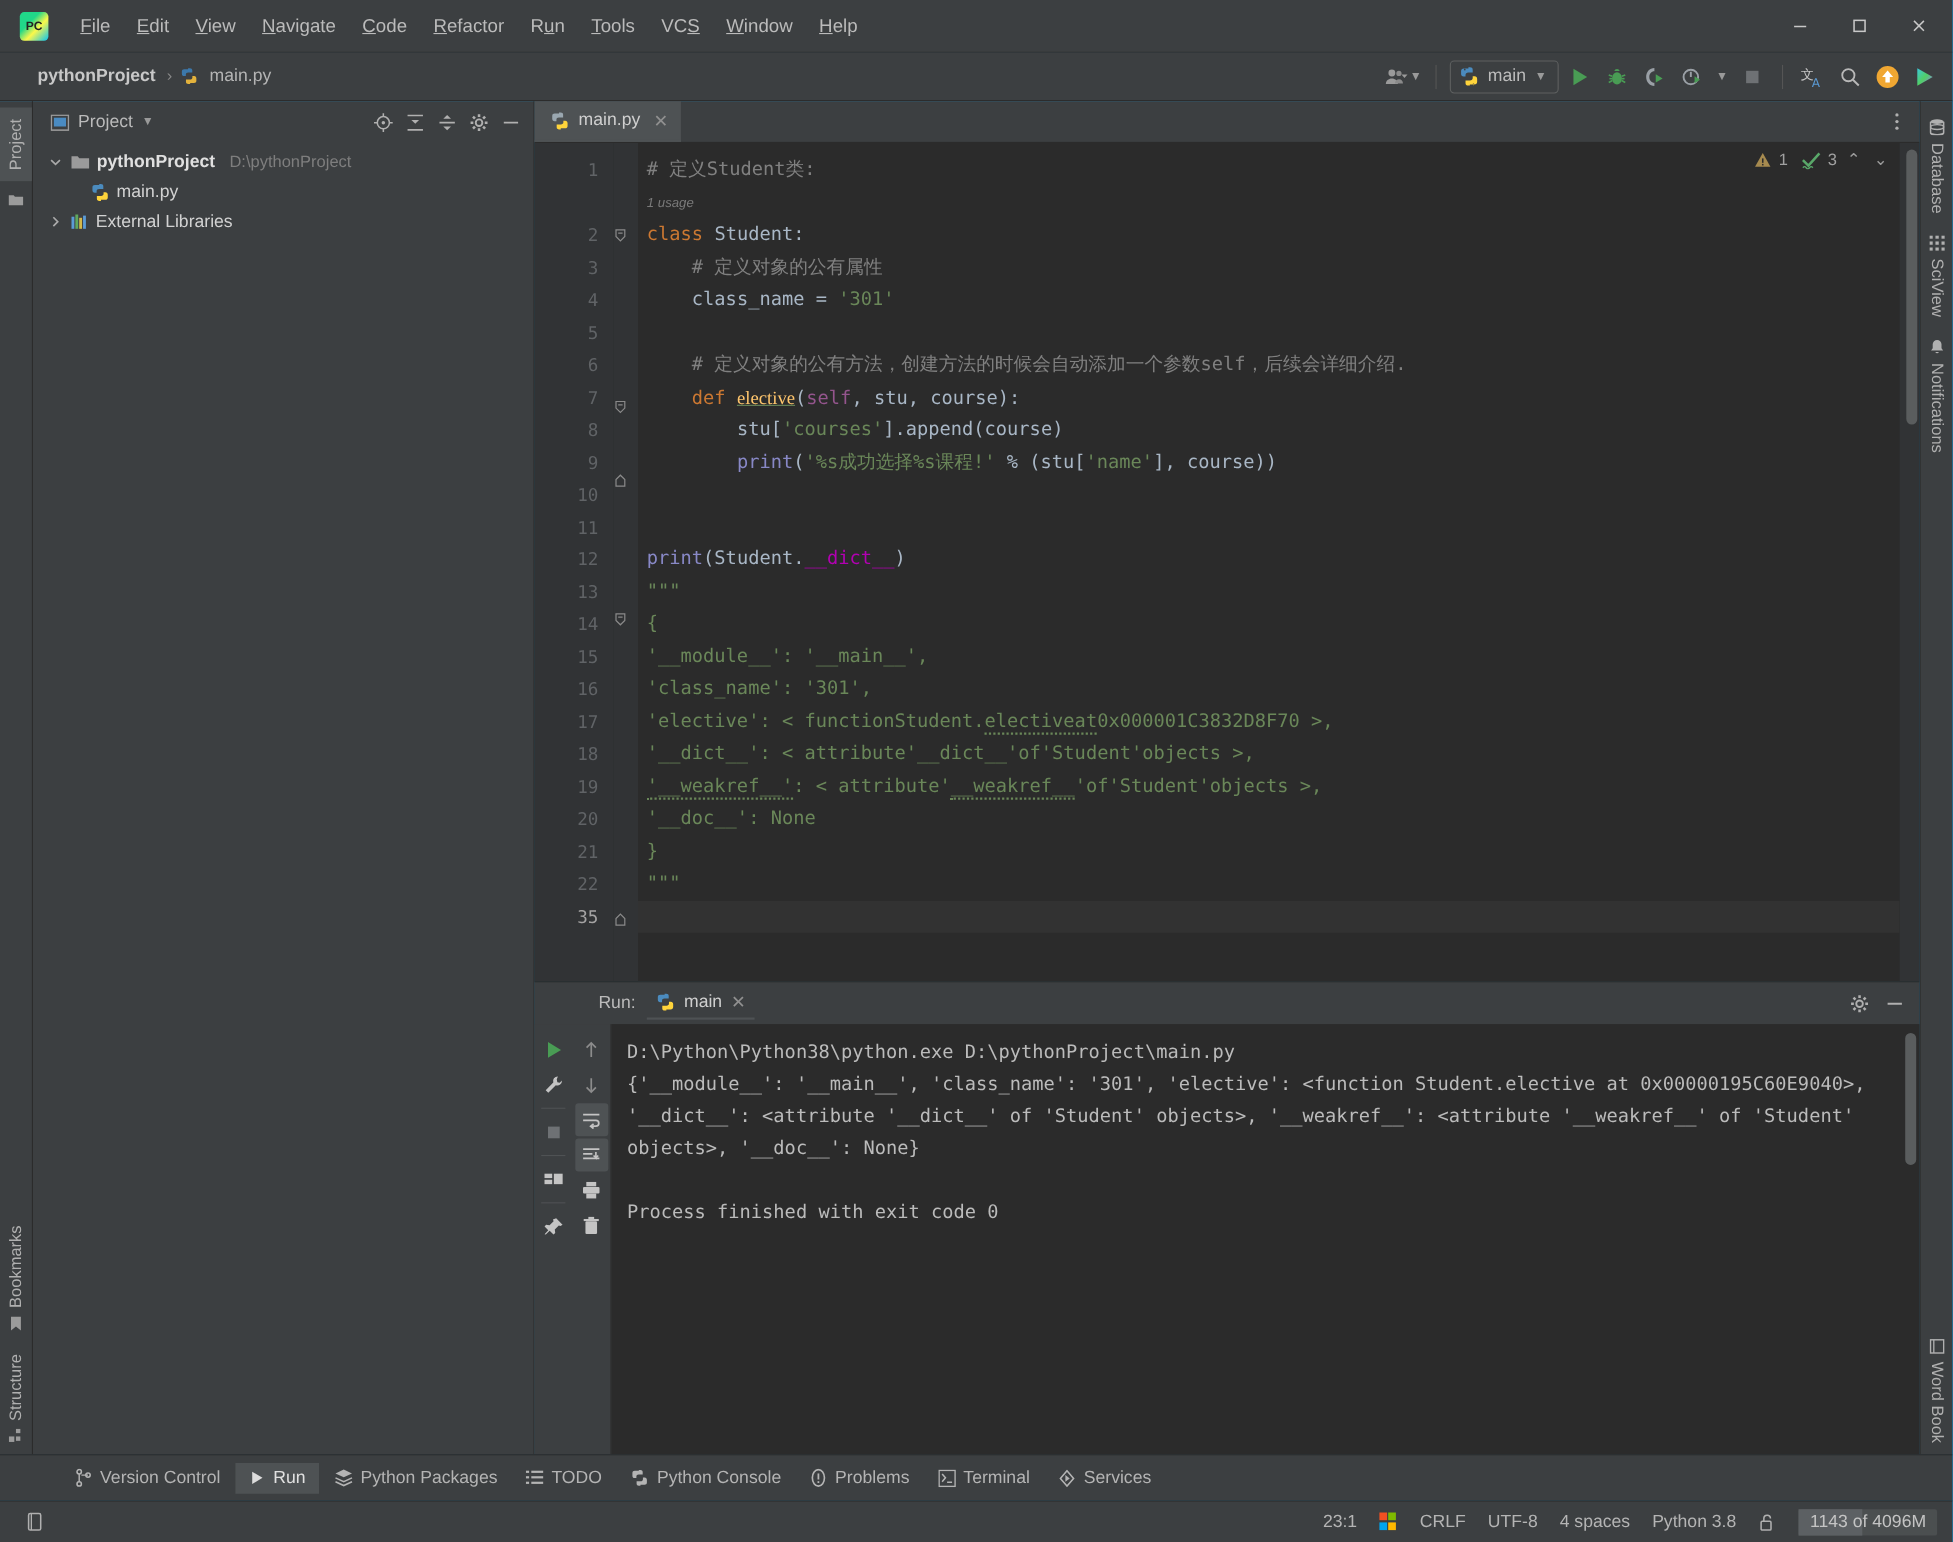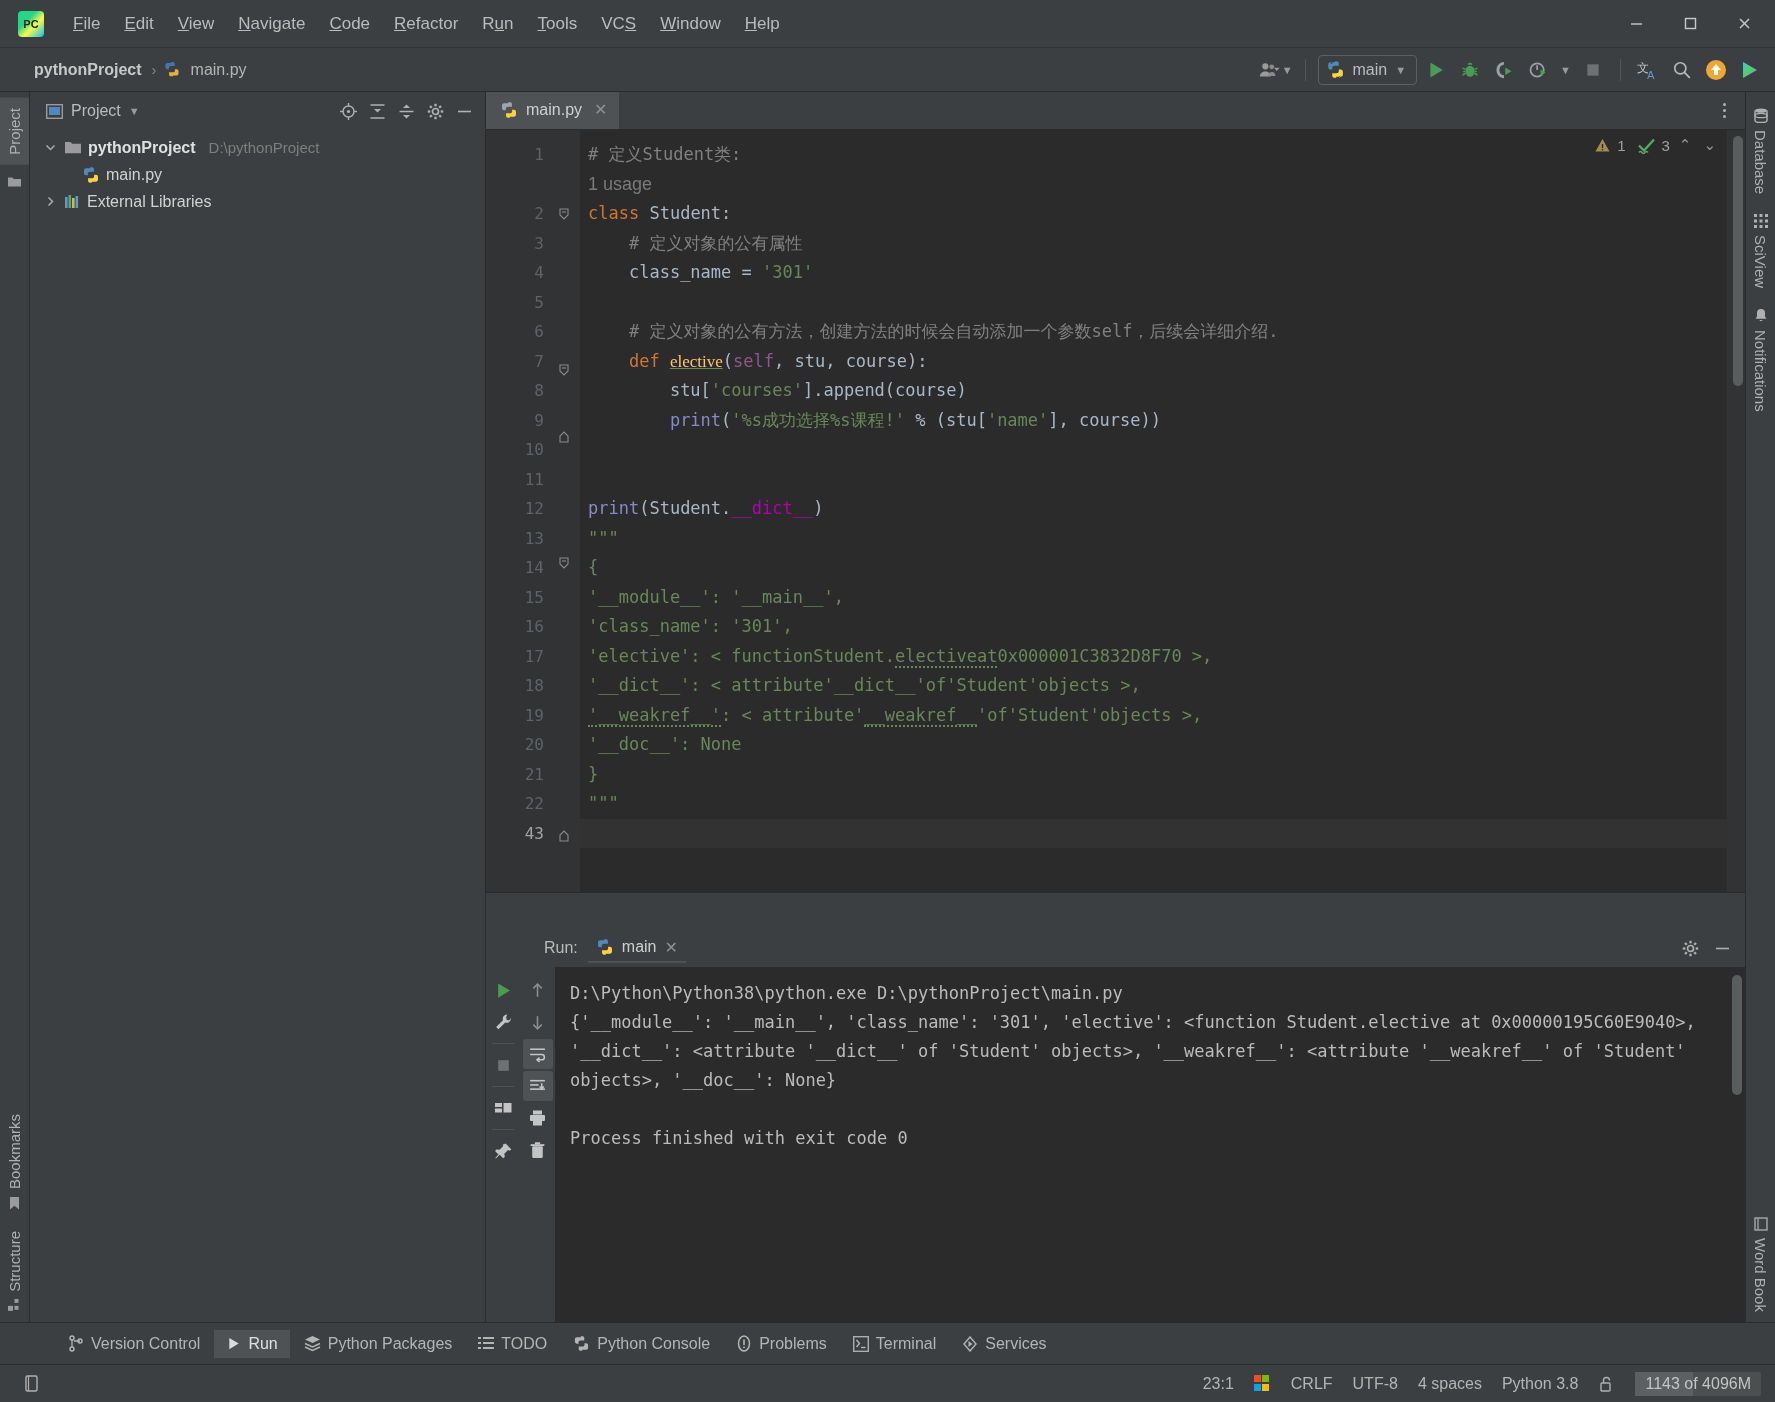--- a/index.html
+++ b/index.html
@@ -173,21 +173,21 @@
   .code-area {
     flex: 1; padding-top: 10px;
     font-family: "DejaVu Sans Mono", monospace;
     font-size: 17px; line-height: 29.5px;
     color: #a9b7c6; white-space: pre; overflow: hidden;
     position: relative;
   }
   .ln { height: 29.5px; line-height: 29.5px; padding-right: 14px; }
   .ln.cur { color: #a4a3a3; }
   .codeline { height: 29.5px; line-height: 29.5px; padding-left: 8px; }
-  .usage-line { height: 29.5px; line-height: 29.5px; padding-left: 8px; font-family: "Liberation Sans", sans-serif; font-size: 18px; color: #7a7a7a; }
+  .usage-line { height: 29.5px; line-height: 29.5px; padding-left: 8px; font-family: "Liberation Sans", sans-serif; font-size: 12px; color: #7a7a7a; font-style: italic; }
   .kw { color: #cc7832; }
   .str { color: #6a8759; }
   .cmt { color: #808080; }
   .fn { color: #ffc66d; }
   .builtin { color: #8888c6; }
   .param { color: #94558d; }
   .magic { color: #b200b2; }
   .plain { color: #a9b7c6; }
   .under { text-decoration: underline; text-decoration-color: #6a8759; font-family: Liberation Serif, serif; }
   .wavy { border-bottom: 2px dotted #6a8759; }
@@ -213,21 +213,21 @@
   .run-panel {
     height: 430px; min-height: 430px;
     display: flex; flex-direction: column;
     background: #3c3f41;
     border-top: 1px solid #2b2b2b;
   }
   .run-header {
     height: 38px; min-height: 38px;
     display: flex; align-items: center;
     padding: 0 10px 0 58px; gap: 10px;
-    font-size: 16px; color: #bbbbbb; margin-top: 36px;
+    font-size: 16px; color: #bbbbbb;
   }
   .run-tab {
     display: flex; align-items: center; gap: 8px;
     padding: 4px 8px; border-bottom: 2px solid #4e5254;
     color: #cfcfcf;
   }
   .run-header-right { margin-left: auto; display: flex; align-items: center; gap: 6px; }
   .run-body { flex: 1; display: flex; min-height: 0; }
   .run-side {
     width: 70px; min-width: 70px;
@@ -618,21 +618,21 @@
             <div class="ln">13</div>
             <div class="ln">14</div>
             <div class="ln">15</div>
             <div class="ln">16</div>
             <div class="ln">17</div>
             <div class="ln">18</div>
             <div class="ln">19</div>
             <div class="ln">20</div>
             <div class="ln">21</div>
             <div class="ln">22</div>
-            <div class="ln cur">43</div>
+            <div class="ln cur">35</div>
           </div>
         <div class="foldcol" id="foldcol">
             <div class="ln" style="text-align: center;"></div>
             <div class="ln" style="text-align: center;"></div>
             <div class="ln" style="text-align: center;">
               <svg width="12" height="14" viewBox="0 0 12 14" style="margin-top:8px">
                 <path d="M2 2h8v6L6 12 2 8z" fill="none" stroke="#8a8a8a" stroke-width="1.1"></path>
                 <line x1="4" y1="5" x2="8" y2="5" stroke="#8a8a8a" stroke-width="1.1"></line>
               </svg>
             </div>

